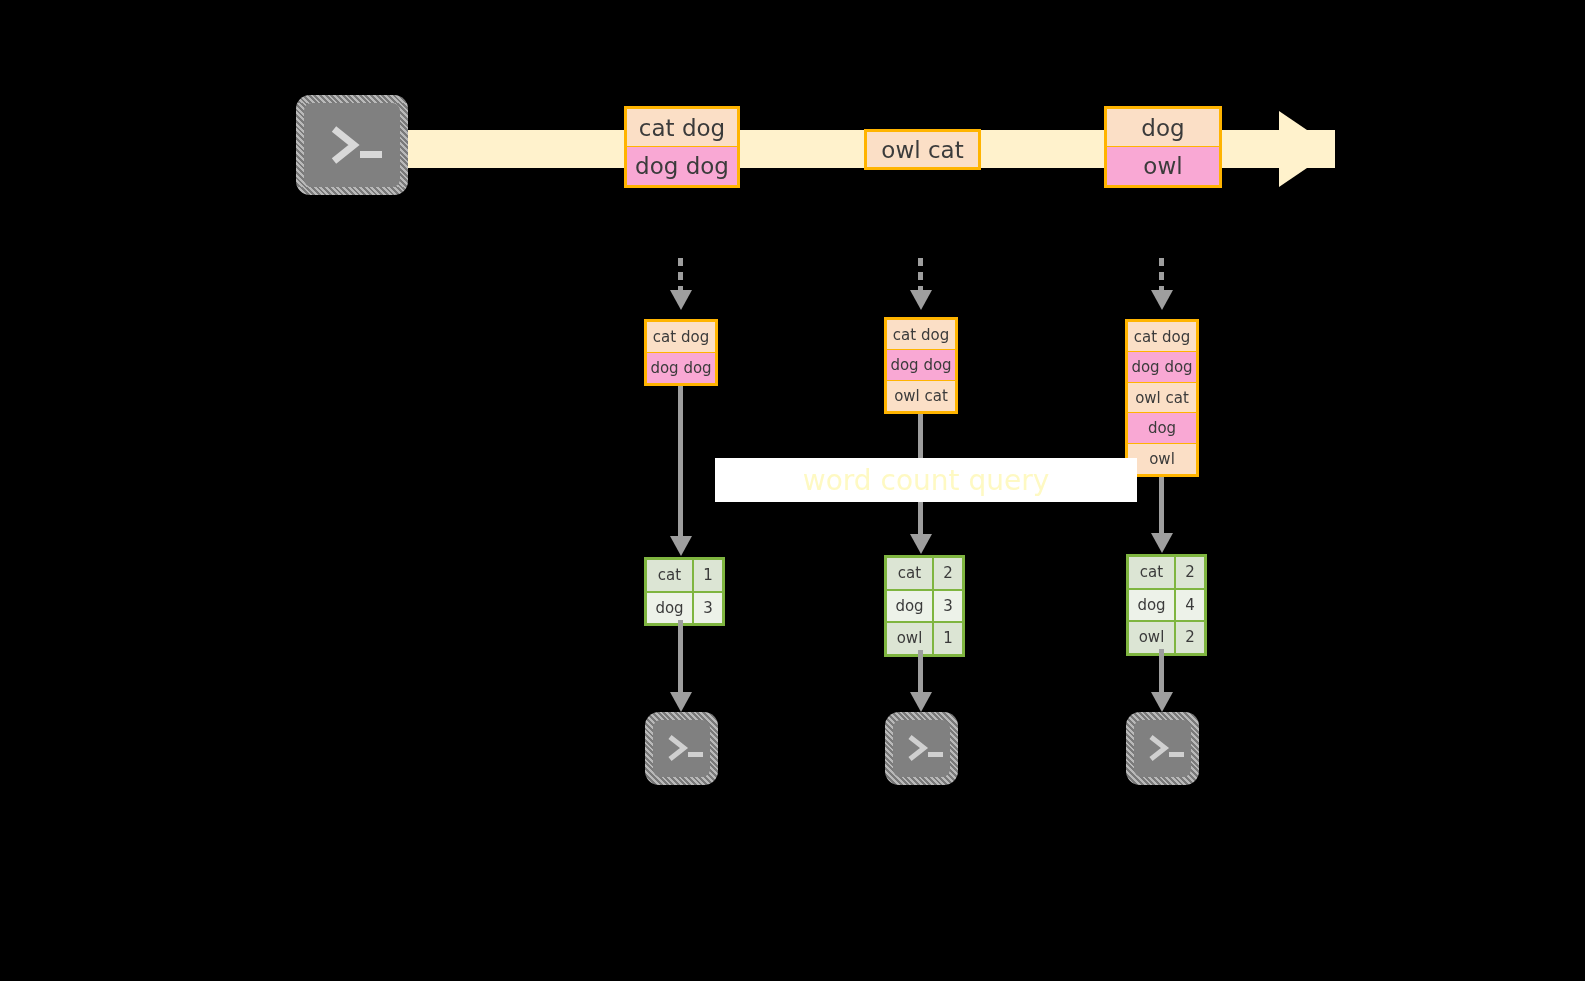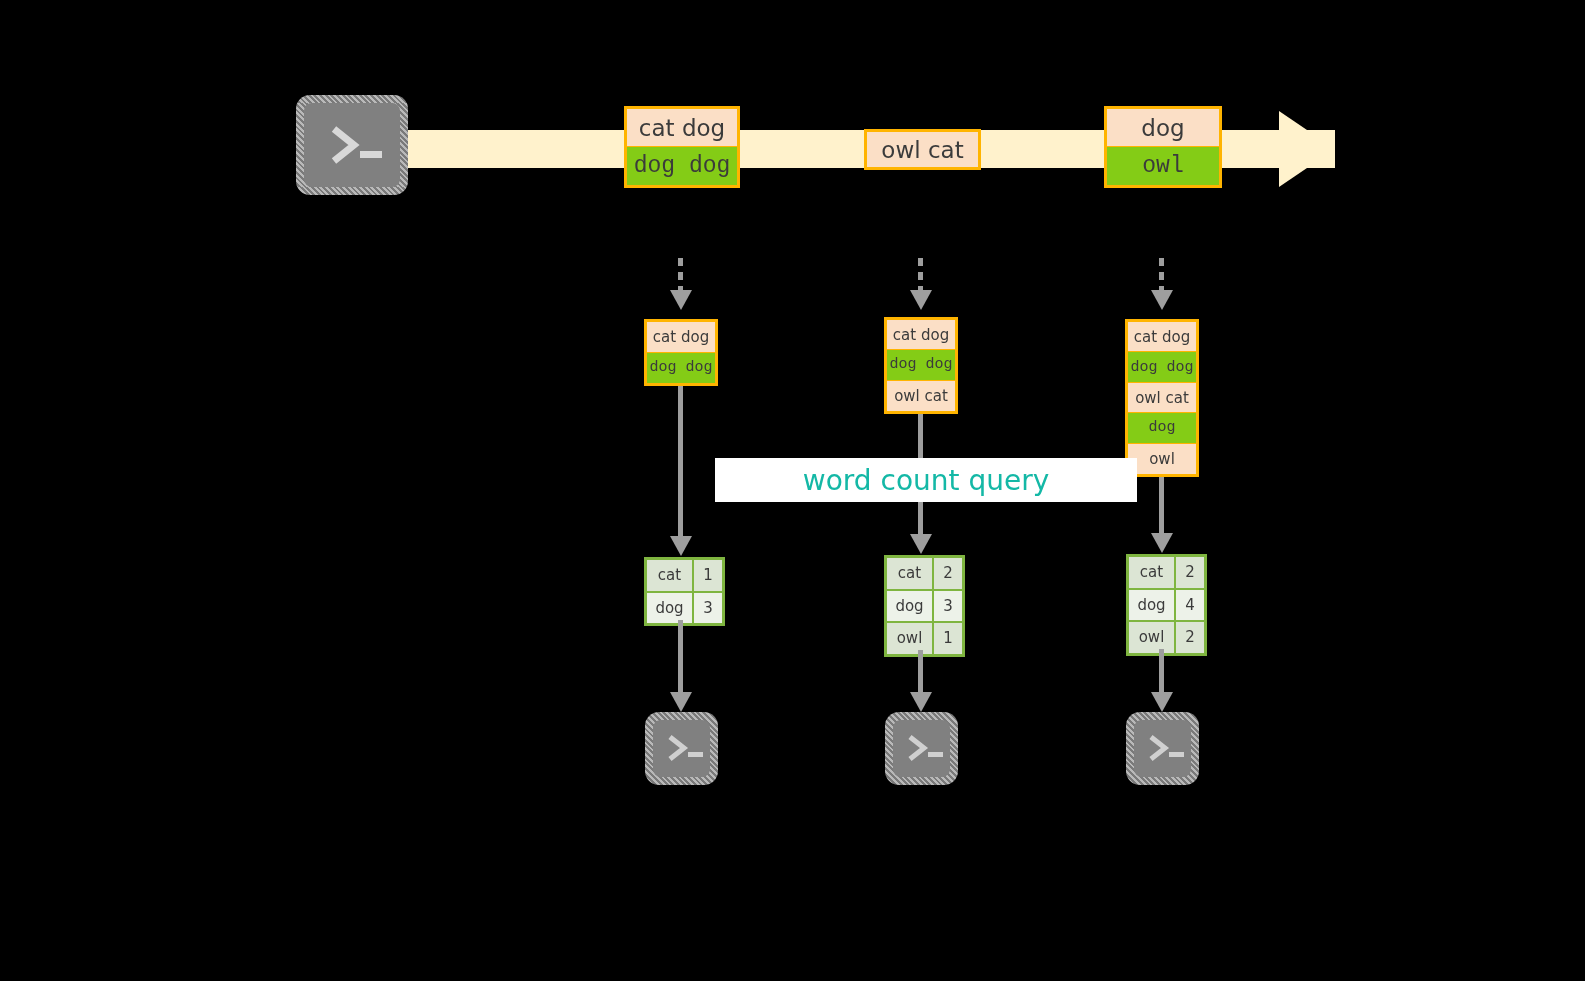--- a/index.html
+++ b/index.html
@@ -65,21 +65,21 @@
   .obox .row {
     box-sizing: border-box;
     display: flex;
     align-items: center;
     justify-content: center;
     white-space: nowrap;
     border-bottom: 1.5px solid #FFB400;
   }
   .obox .row:last-child { border-bottom: none; }
   .obox .row.dark { background: #FBDFC6; }
-  .obox .row.light { background: #84cc16; font-family: Liberation Mono, monospace; }
+  .obox .row.light { background: #f9a8d4; }
 
   
   .obox.big { font-size: 23px; }
   .obox.big .row { height: 38px; }
 
   
   .obox.small { font-size: 15px; }
   .obox.small .row { height: 30.5px; }
 
   
@@ -141,21 +141,21 @@
     background: #FFFFFF;
   }
   .query-label {
     position: absolute;
     left: 687px; top: 458px;
     width: 422px; height: 44px;
     display: flex;
     align-items: center;
     justify-content: center;
     font-size: 28px;
-    color: #14b8a6;
+    color: #fef9c3;
     white-space: nowrap;
   }
 </style>
 </head>
 <body>
 
 <div id="canvas">
 
   <div class="stream-band"></div>
   <div class="stream-arrow-head"></div>

